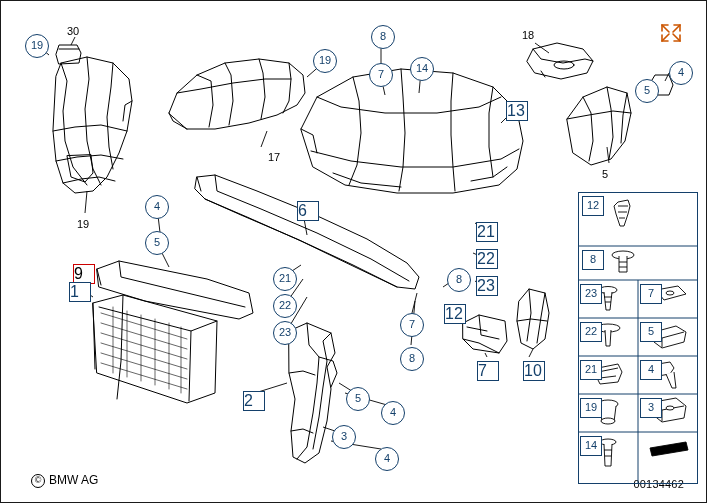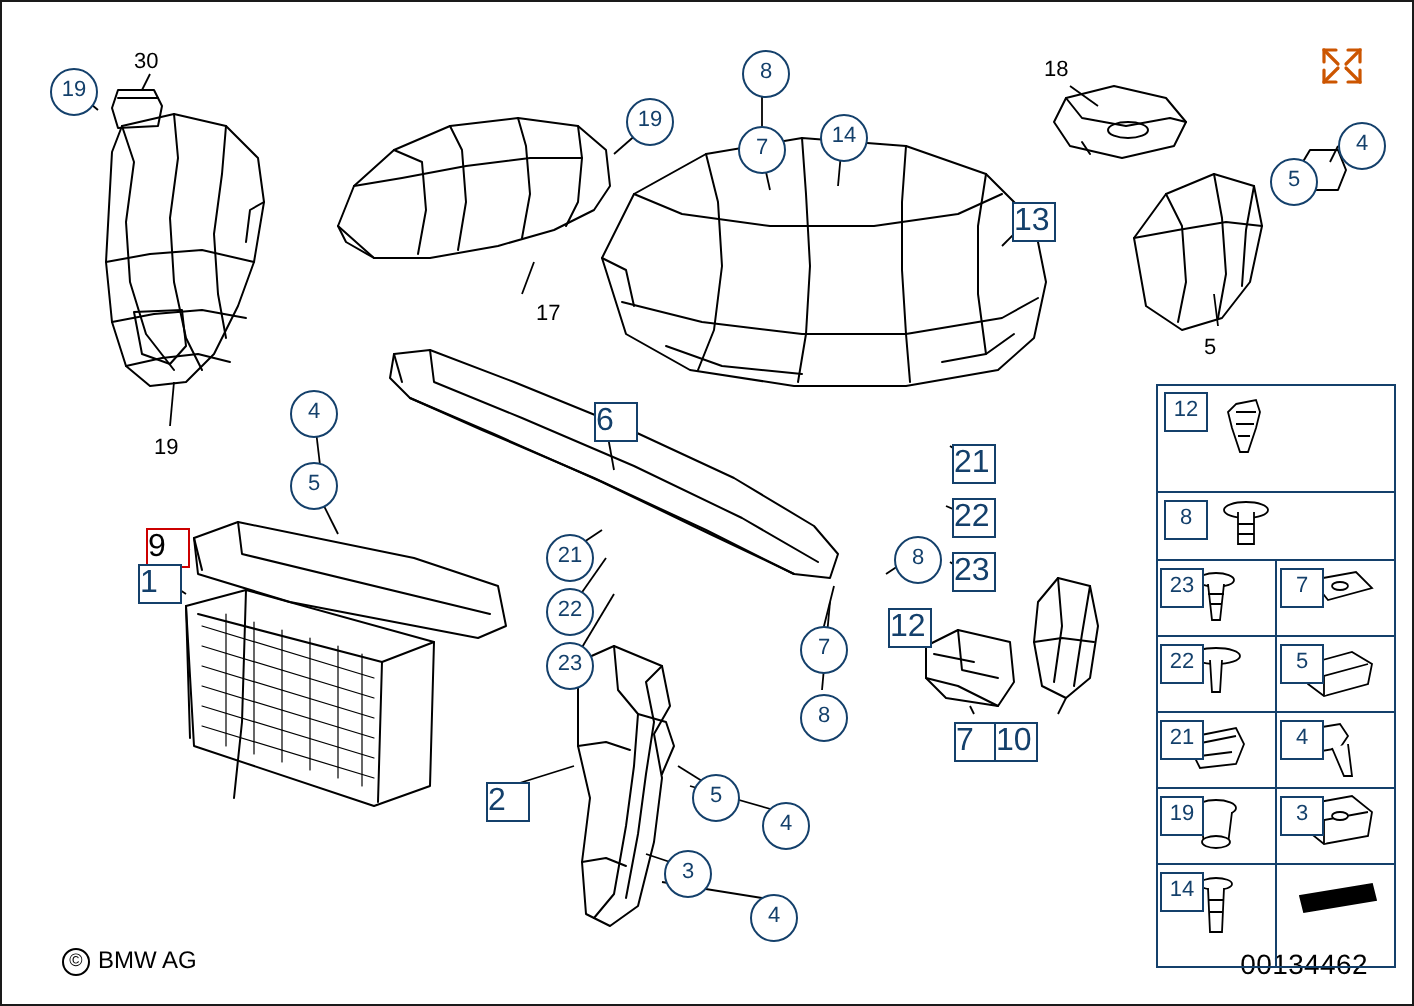--- a/index.html
+++ b/index.html
@@ -73,21 +73,21 @@
     position:absolute;left:30px;bottom:14px;
     font-size:12px;color:#000;
   }
   #logo .c{
     display:inline-block;width:12px;height:12px;border:1px solid #000;
     border-radius:50%;font-size:9px;line-height:11px;text-align:center;
     margin-right:4px;vertical-align:middle;
   }
   #docnum{
     position:absolute;right:22px;bottom:12px;
-    font-size:14px;color:#000;letter-spacing:.2px;
+    font-size:11px;color:#000;letter-spacing:.2px;
   }
   #expand{
     position:absolute;right:24px;top:22px;
     width:22px;height:20px;z-index:7;
   }
 </style>
 </head>
 <body>
 
 <div id="sheet">
@@ -260,21 +260,21 @@
   <div class="plain" style="left:267px;top:150px">17</div>
   <div class="plain" style="left:76px;top:217px">19</div>
   <div class="sq" style="left:296px;top:200px">6</div>
   <div class="sq red" style="left:72px;top:263px">9</div>
   <div class="sq" style="left:68px;top:281px">1</div>
   <div class="sq" style="left:475px;top:221px">21</div>
   <div class="sq" style="left:475px;top:248px">22</div>
   <div class="sq" style="left:475px;top:275px">23</div>
   <div class="sq" style="left:443px;top:303px">12</div>
   <div class="sq" style="left:476px;top:360px">7</div>
-  <div class="sq" style="left:496px;top:360px">10</div>
+  <div class="sq" style="left:522px;top:360px">10</div>
   <div class="sq" style="left:242px;top:390px">2</div>
 
   <div id="hw">
     <svg viewBox="0 0 120 292" style="position:absolute;left:0;top:0;width:120px;height:292px">
       <g stroke="#14406b" stroke-width="1" fill="none">
         <rect x="0.5" y="0.5" width="119" height="291"></rect>
         <line x1="0" y1="54" x2="120" y2="54"></line>
         <line x1="0" y1="88" x2="120" y2="88"></line>
         <line x1="0" y1="126" x2="120" y2="126"></line>
         <line x1="0" y1="164" x2="120" y2="164"></line>

